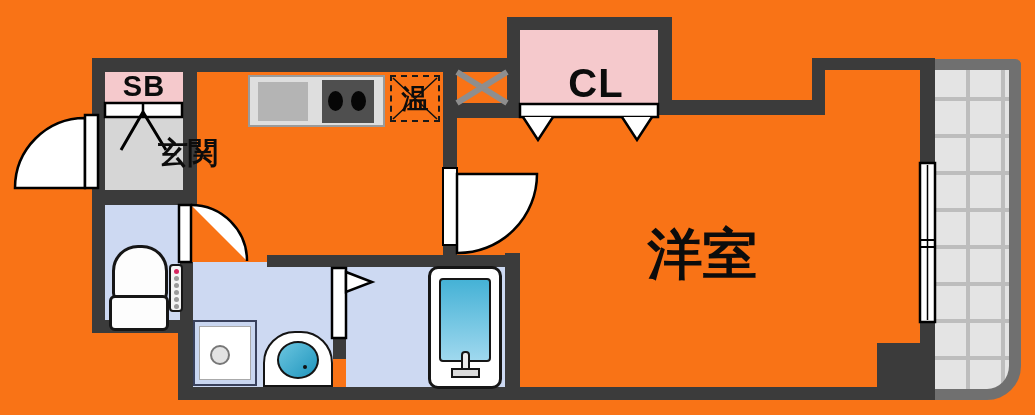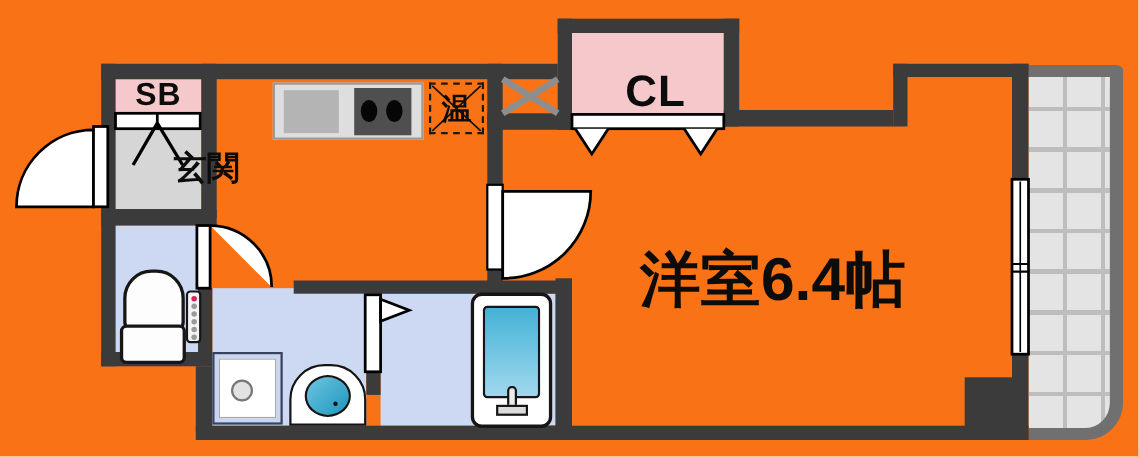--- a/index.html
+++ b/index.html
@@ -166,16 +166,15 @@
     <line x1="920" y1="240" x2="935" y2="240" stroke="#000" stroke-width="2"></line>
     <line x1="920" y1="247" x2="935" y2="247" stroke="#000" stroke-width="2"></line>
   </svg>
 
   <div class="label lbl-sb">SB</div>
   <div class="label lbl-genkan">玄関</div>
   <div class="label lbl-cl">CL</div>
   <div class="label lbl-heater">温</div>
   <div class="label lbl-room">
     <span>洋室</span>
-    <span>6.4帖</span>
   </div>
 
 </div>
 
 </body></html>

